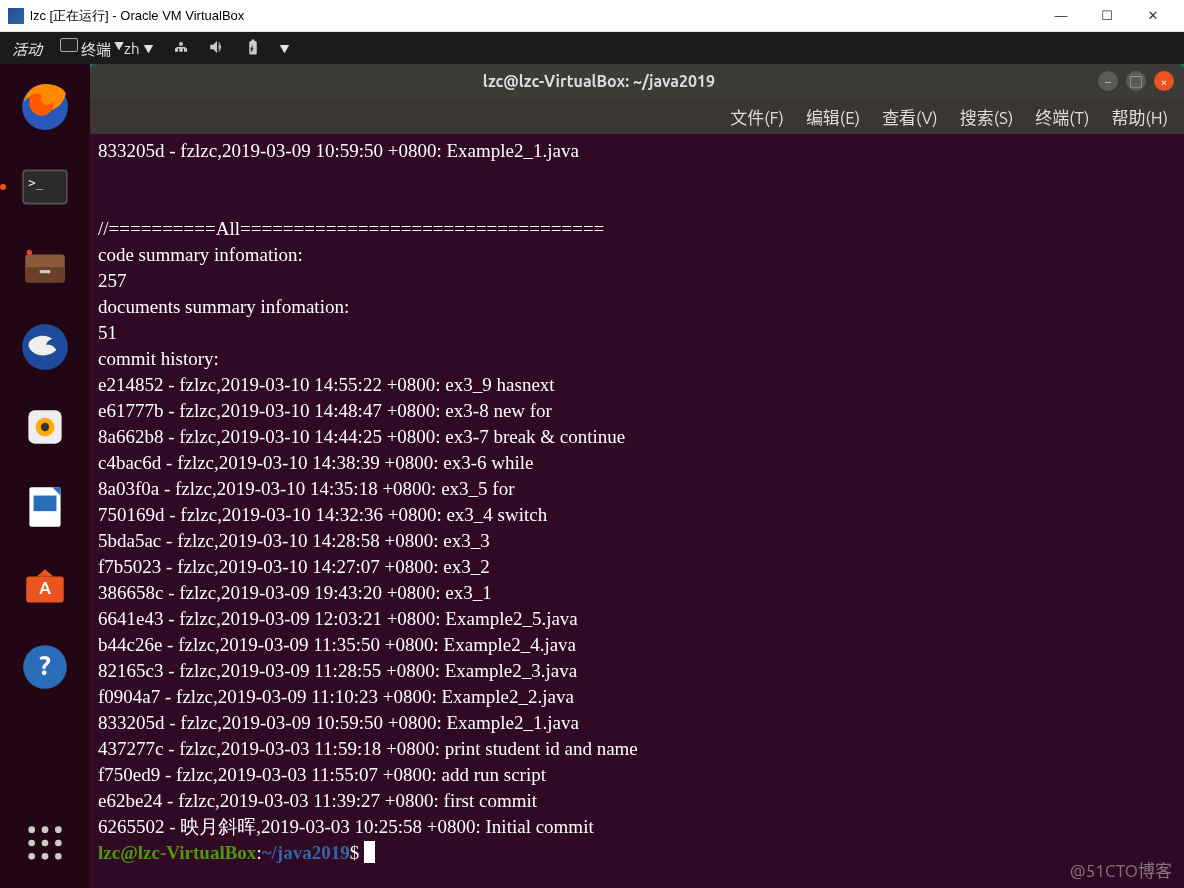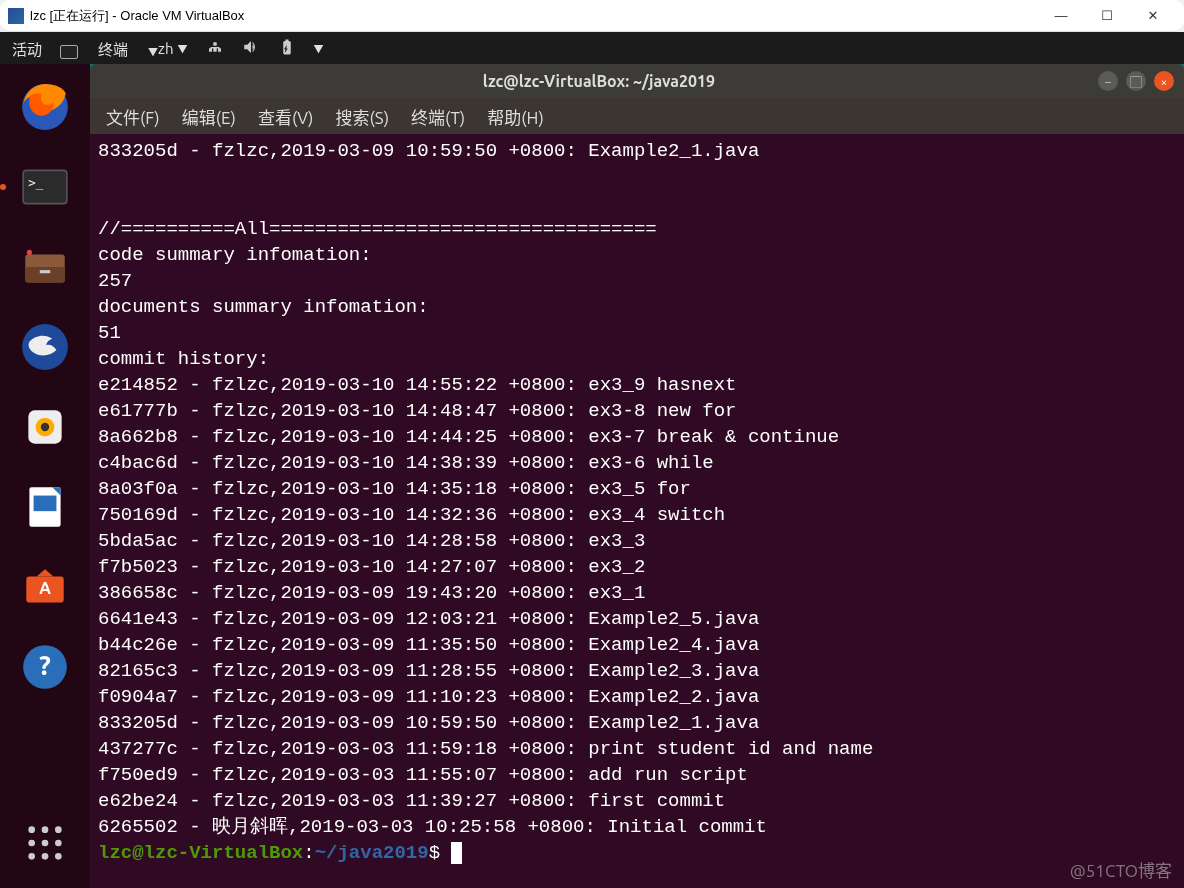--- a/index.html
+++ b/index.html
@@ -1,48 +1,48 @@
 <!DOCTYPE html>
 <html><head>
 <meta charset="utf-8">
 <style>
   * { margin: 0; padding: 0; box-sizing: border-box; }
   body { font-family: "Segoe UI", Tahoma, sans-serif; font-size: 13px; width: 1184px; height: 888px; overflow: hidden; background: #f0f0f0; }
-  .vbox-titlebar { height: 32px; background: #fff; border-bottom: 1px solid #ddd; display: flex; align-items: center; padding: 0 8px; border-radius: 10px; }
+  .vbox-titlebar { height: 32px; background: #fff; border-bottom: 1px solid #ddd; display: flex; align-items: center; padding: 0 8px; }
   .vbox-titlebar .icon { width: 16px; height: 16px; margin-right: 6px; background: linear-gradient(135deg,#2a4a9c,#2a6a9c); display:inline-block; }
   .vbox-titlebar .title { flex: 1; font-size: 13px; }
   .vbox-titlebar .wbtn { width: 46px; height: 30px; display:flex; align-items:center; justify-content:center; color:#333; cursor:pointer; }
 
   .vm-screen { width: 100%; height: 856px; background: #2c0016; position: relative; font-family: "Ubuntu", "Noto Sans CJK SC", sans-serif; }
 
   .gnome-topbar { height: 32px; background: #1b1b1b; color: #e0e0e0; display: flex; align-items: center; padding: 0 12px; font-size: 15px; }
   .gnome-topbar .left { display:flex; align-items:center; gap:18px; }
-  .gnome-topbar .left .activities { cursor:pointer; }
-  .gnome-topbar .left .app { display:flex; align-items:flex-end; gap:20px; cursor:pointer; }
+  .gnome-topbar .left .activities { cursor:pointer;font-style:italic; }
+  .gnome-topbar .left .app { display:flex; align-items:flex-start; gap:3px; cursor:pointer; }
   .gnome-topbar .left .app .termicon { width:18px; height:14px; border:1px solid #aaa; background:#222; border-radius:2px; display:inline-block; }
   .gnome-topbar .center { flex:1; text-align:center; }
   .gnome-topbar .right { display:flex; align-items:center; gap:18px; }
   .gnome-topbar .right .lang { display:flex; align-items:center; gap:4px; cursor:pointer; }
   .gnome-topbar svg { fill:#ccc; }
 
   .dock { position:absolute; left:0; top:32px; bottom:0; width:90px; background:rgba(30,10,20,0.6); display:flex; flex-direction:column; align-items:center; padding-top:8px; gap:10px; }
   .dock .launcher { width:70px; height:70px; border-radius:10px; display:flex; align-items:center; justify-content:center; cursor:pointer; position:relative; }
   .dock .launcher.active::before { content:""; position:absolute; left:-10px; top:32px; width:6px; height:6px; background:#e95420; border-radius:50%; }
 
   .terminal-window { position:absolute; left:90px; top:32px; right:0; bottom:0; background:#0f766e; display:flex; flex-direction:column; }
   .term-titlebar { height:34px; background:linear-gradient(#3c3b37,#3c3b37); display:flex; align-items:center; color:#ddd; padding:0 10px; border-top-left-radius:6px; border-top-right-radius:6px; }
   .term-titlebar .ttitle { flex:1; text-align:center; font-weight:bold; font-size:16px; }
   .term-titlebar .winbtns { display:flex; gap:8px; }
   .term-titlebar .winbtns span { width:20px; height:20px; border-radius:50%; background:#5b5b56; display:flex; align-items:center; justify-content:center; font-size:12px; color:#ccc; cursor:pointer; }
   .term-titlebar .winbtns span.close { background:#e95420; color:#fff; }
 
-  .term-menubar { height:36px; background:#3b3631; color:#ddd; display:flex; align-items:center; padding:0 10px; gap:10px; font-size:17px; }
+  .term-menubar { height:36px; background:#3b3631; color:#ddd; display:flex; align-items:center; padding:0 10px; gap:10px; font-size:17px;justify-content:flex-end; }
   .term-menubar span { padding:4px 6px; cursor:pointer; border-radius:3px; }
 
-  .term-body { flex:1; background:#300a24; color:#ffffff; font-family: Liberation Mono, monospace; font-size:19px; line-height:26px; padding:4px 8px; white-space:pre; overflow:hidden; letter-spacing:0px; }
+  .term-body { flex:1; background:#300a24; color:#ffffff; font-family: Liberation Serif, serif; font-size:19px; line-height:26px; padding:4px 8px; white-space:pre; overflow:hidden; letter-spacing:0px; }
   .term-body .green { color:#4e9a06; font-weight:bold;margin-top:27px; }
   .term-body .blue { color:#3465a4; font-weight:bold; }
   .term-body .cursor { display:inline-block; width:11px; height:22px; background:#fff; vertical-align:text-bottom; }
 
   .watermark { position:absolute; right:12px; bottom:6px; color:rgba(220,220,220,0.5); font-size:17px; }
   .tri { font-size:10px; }
 </style>
 </head>
 <body>
 

